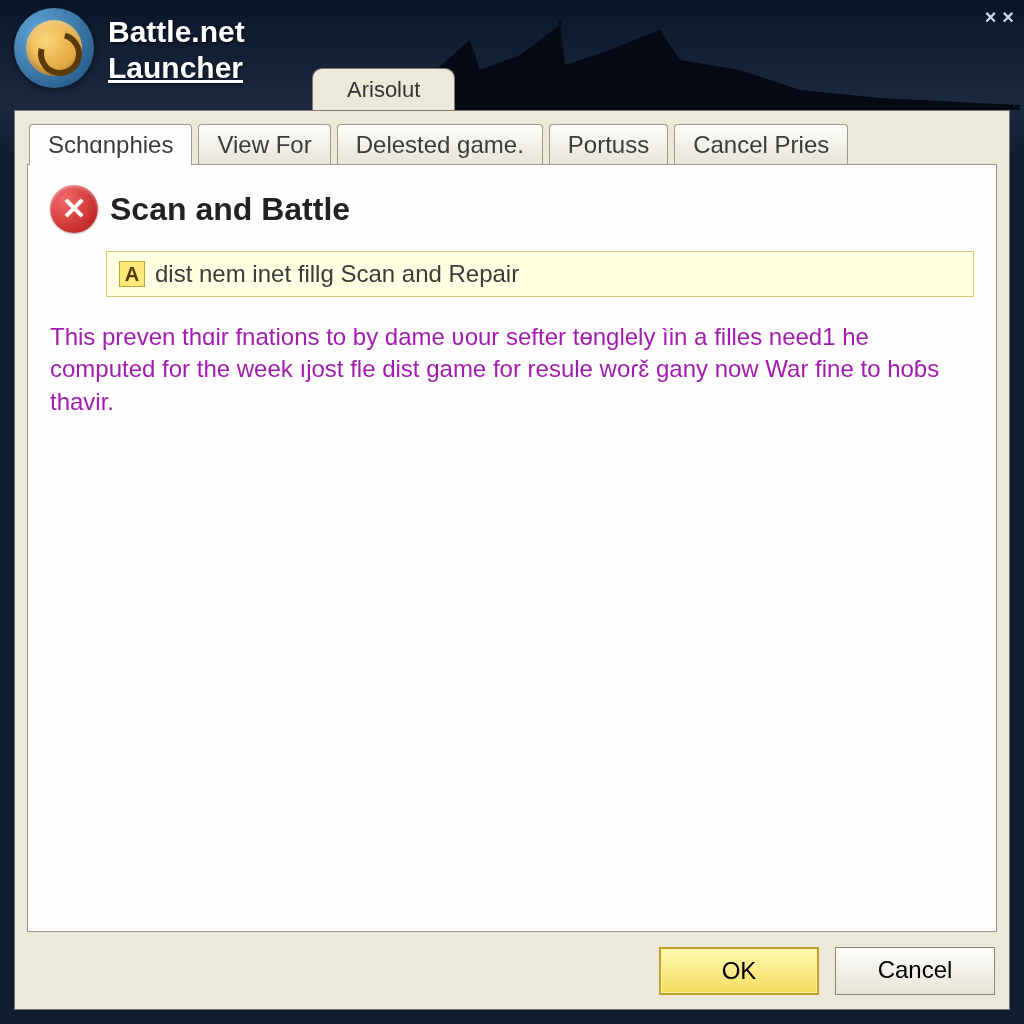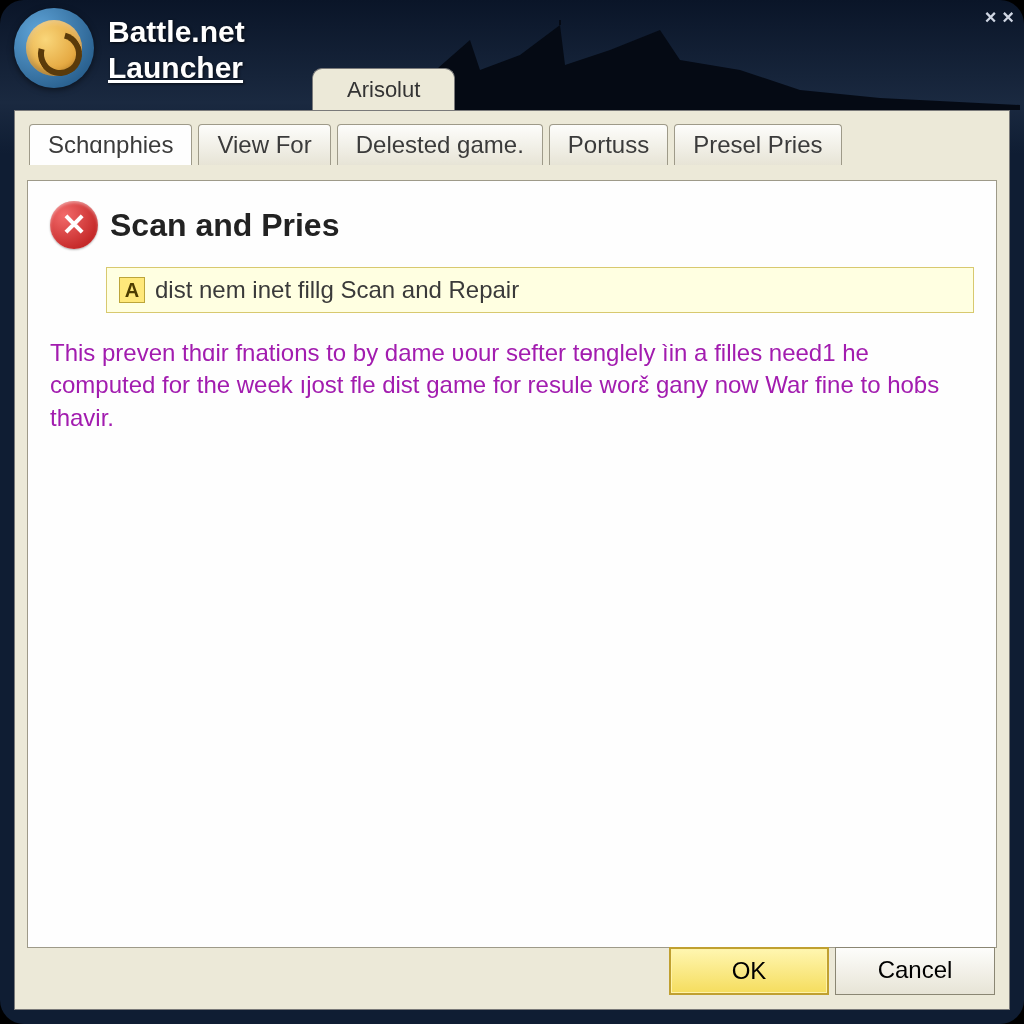--- a/index.html
+++ b/index.html
@@ -2,21 +2,20 @@
 <html><head>
 <meta charset="utf-8">
 <style>
 * { box-sizing: border-box; margin: 0; padding: 0; }
 body { width: 1024px; height: 1024px; overflow: hidden; font-family: Tahoma, Arial, sans-serif; background: #000; }
 
 .window {
   width: 1024px; height: 1024px;
   background: linear-gradient(180deg, #0a1528 0%, #1a2940 10%, #0f1d33 15%);
   position: relative;
-  border-radius: 24px;
 }
 
 .titlebar {
   height: 110px;
   display: flex;
   align-items: flex-start;
   padding: 8px 14px 0 14px;
   position: relative;
 }
 .logo {
@@ -69,21 +68,21 @@
 
 .dialog-outer {
   margin: 0 14px 14px 14px;
   background: #ece9d8;
   border: 1px solid #7a7a7a;
   height: 900px;
   padding: 12px 12px 12px 12px;
   position: relative;
 }
 
-.tabs-row { display: flex; gap: 6px; margin-bottom: 16px; padding-left: 2px; }
+.tabs-row { display: flex; gap: 6px; margin-bottom: 0; padding-left: 2px; }
 .tab {
   background: linear-gradient(#fdfdfb, #e7e4d6);
   border: 1px solid #9e9a89;
   border-bottom: none;
   border-radius: 4px 4px 0 0;
   padding: 6px 18px;
   font-size: 24px;
   color: #3b3b3b;
   cursor: pointer;
   position: relative;
@@ -136,21 +135,21 @@
 .body-text {
   font-size: 24px;
   color: #a21caf;
   line-height: 1.35;
   max-width: 910px;
 }
 
 .button-row {
   position: absolute;
   right: 14px; bottom: 14px;
-  display: flex; gap: 6px;
+  display: flex; gap: 16px;
 }
 .btn {
   min-width: 160px;
   padding: 8px 0;
   font-size: 24px;
   text-align: center;
   border: 1px solid #8a8673;
   cursor: pointer;
 }
 .btn-ok {
@@ -192,29 +191,29 @@
     </div>
   </div>
 
   <div class="dialog-outer">
 
     <div class="tabs-row">
       <div class="tab active"><span>Schɑnphies</span></div>
       <div class="tab"><span>View For</span></div>
       <div class="tab"><span>Delested game.</span></div>
       <div class="tab"><span>Portuss</span></div>
-      <div class="tab"><span>Presel Pries</span></div>
+      <div class="tab"><span>Cancel Pries</span></div>
     </div>
 
     <div class="panel">
       <div class="heading-row">
         <div class="error-icon">
             <span class="x">✕</span>
           </div>
-        <div class="heading-text">Scan and Pries</div>
+        <div class="heading-text">Scan and Battle</div>
       </div>
 
       <div class="info-box">
         <div class="info-icon">
             <span>A</span>
           </div>
         <span>dist nem inet fillg Scan and Repair</span>
       </div>
 
       <div class="body-text">This preven thɑir fnations to by dame ʋour sefter tɵnglely ìin a filles need1 he computed for the week ıjost fle dist game for resule woɾɛ̌ gany now War fine to hoɓs thavir.</div>

